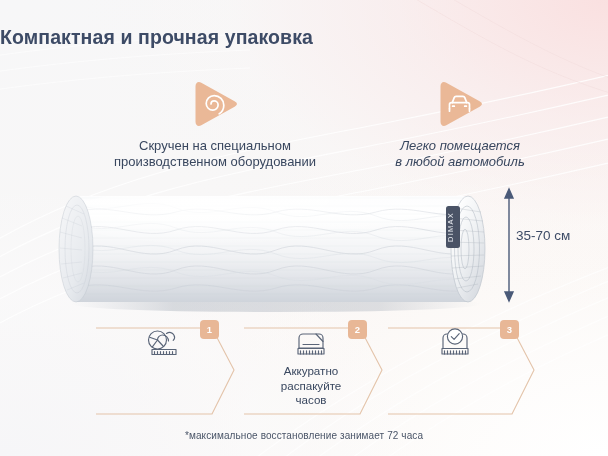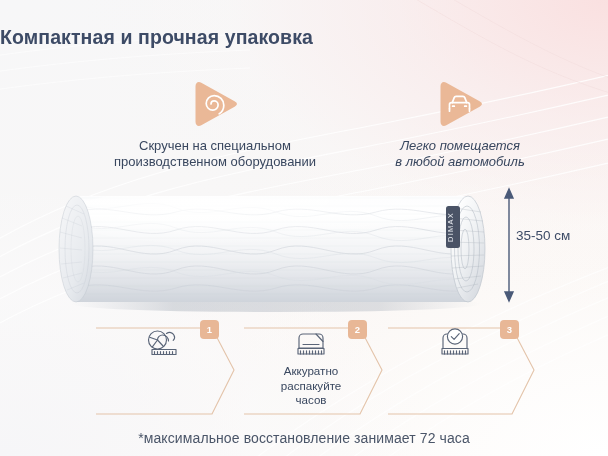--- a/index.html
+++ b/index.html
@@ -72,21 +72,21 @@
     background:#e8b796;color:#ffffff;
     font-size:9.5px;line-height:19px;text-align:center;font-weight:bold;
   }
   .step.s1 .badge{left:112px;top:2px;}
   .step.s2 .badge{left:112px;top:2px;}
   .step.s3 .badge{left:120px;top:2px;}
 
   
   .footnote{
     position:absolute;left:0;right:0;top:430px;text-align:center;
-    font-size:14px;color:#4a5568;letter-spacing:.1px;
+    font-size:10px;color:#4a5568;letter-spacing:.1px;
   }
 </style>
 </head>
 <body>
 
 <div id="poster">
 
   <div class="bg-waves">
     <svg viewBox="0 0 608 456" xmlns="http://www.w3.org/2000/svg">
       <g fill="none" stroke="#ffffff" stroke-width="1.1" opacity="0.85">
@@ -248,21 +248,21 @@
   </div>
 
   <div class="dim">
     <svg width="30" height="118" viewBox="0 0 30 118" xmlns="http://www.w3.org/2000/svg">
       <g stroke="#4a5a78" stroke-width="1.4" fill="#4a5a78">
         <line x1="9" y1="10" x2="9" y2="108"></line>
         <polygon points="9,3 5,12 13,12"></polygon>
         <polygon points="9,115 5,106 13,106"></polygon>
       </g>
     </svg>
-    <div class="dim-label">35-50 см</div>
+    <div class="dim-label">35-70 см</div>
   </div>
 
   <div class="steps">
 
     <div class="step s1">
       <svg class="hexline" width="150" height="100" viewBox="0 0 150 100" xmlns="http://www.w3.org/2000/svg">
         <path d="M8,10 L124,10 L146,52 L124,96 L8,96" fill="none" stroke="#e3c3a9" stroke-width="1.1"></path>
       </svg>
       <div class="step-ico">
         <svg width="38" height="34" viewBox="0 0 38 34" xmlns="http://www.w3.org/2000/svg">

